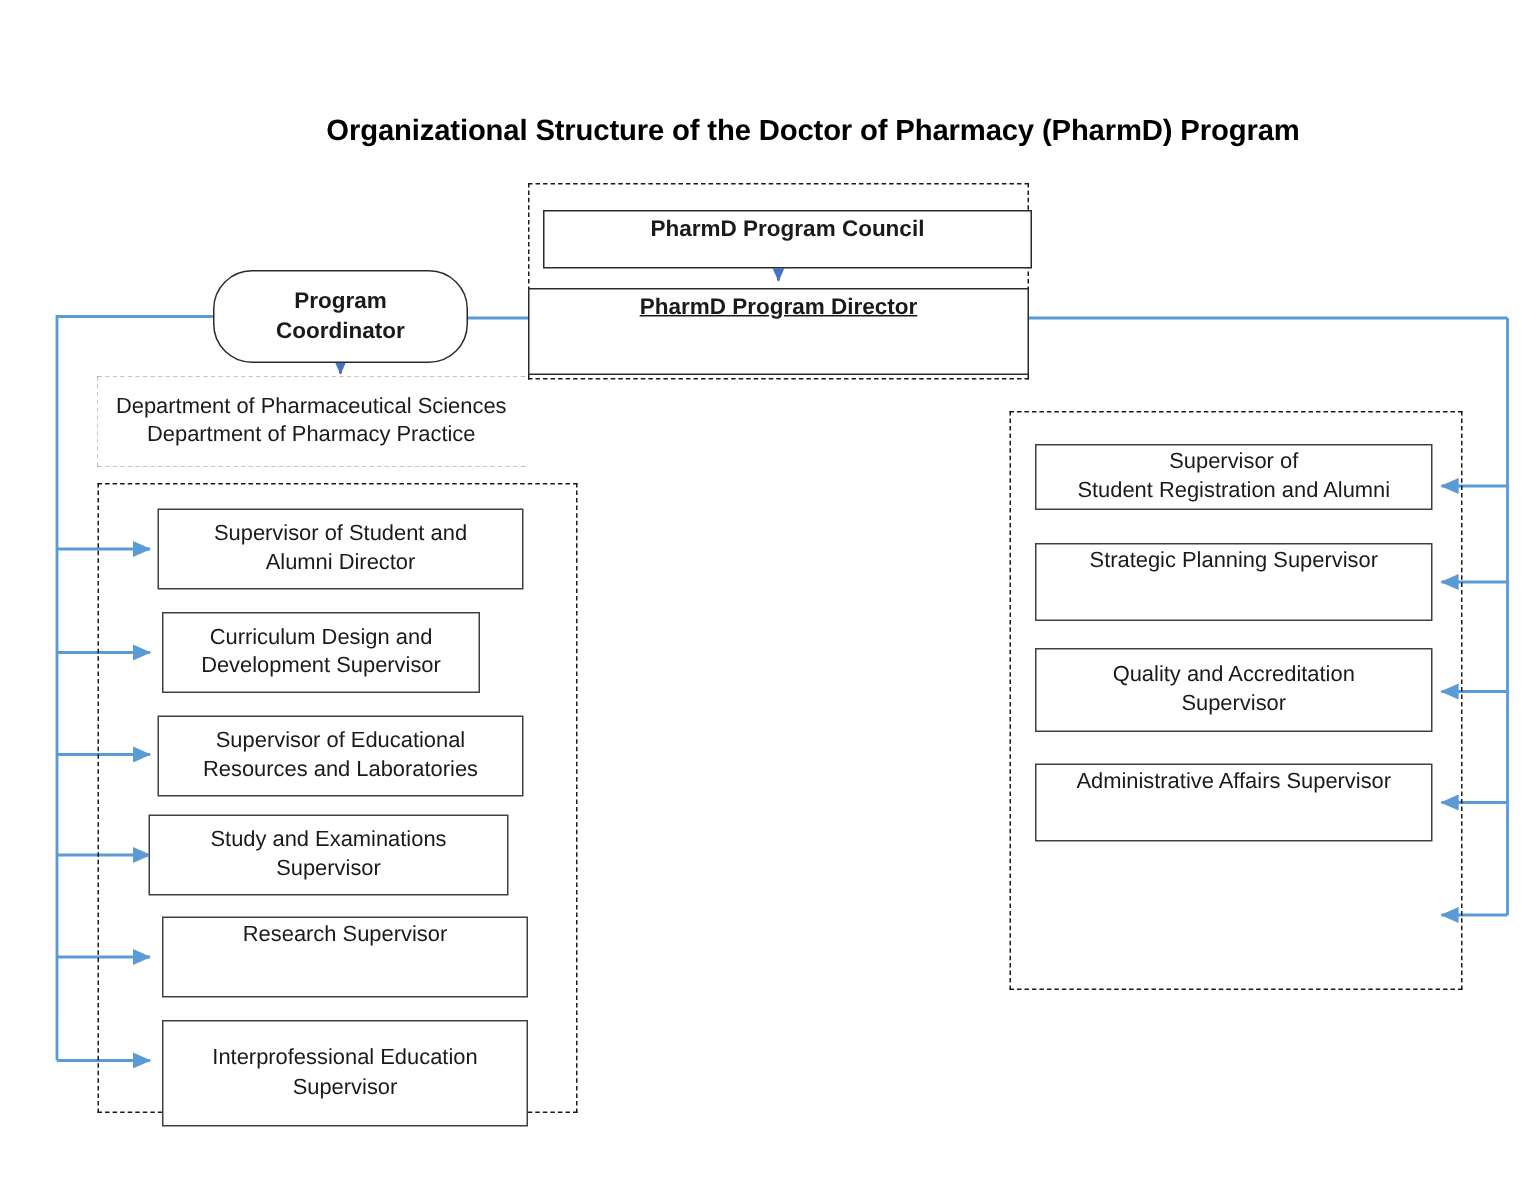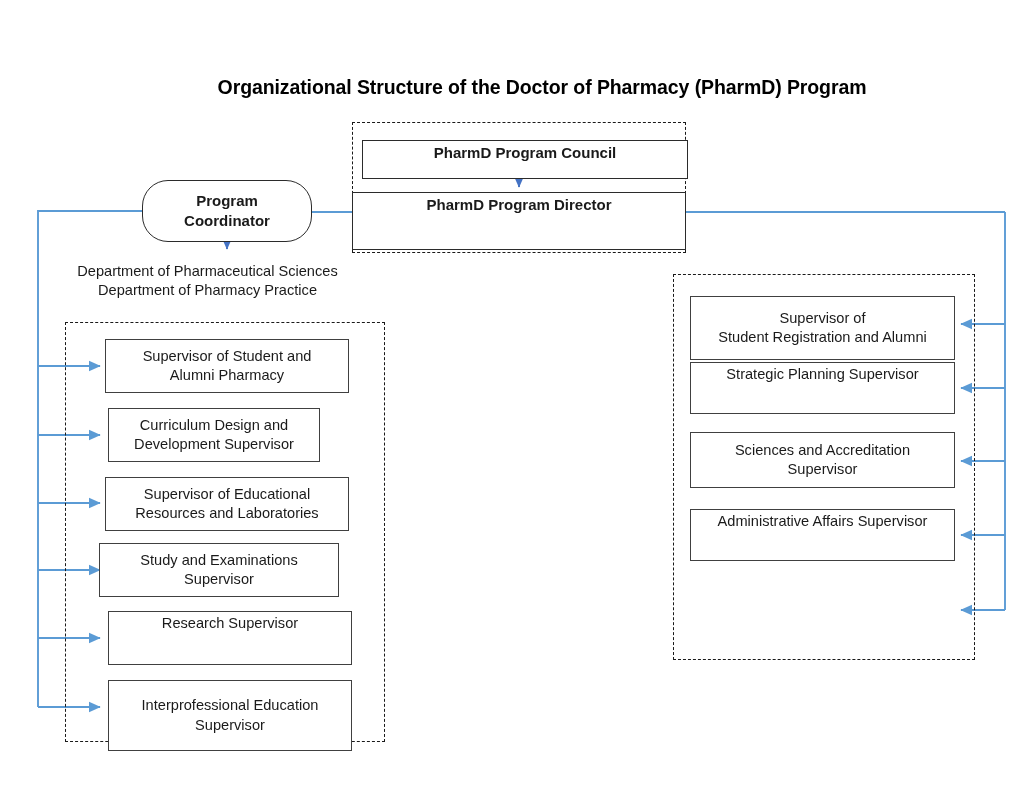--- a/index.html
+++ b/index.html
@@ -120,41 +120,41 @@
       <path d="M227,242 L227,249" marker-end="url(#arrD)"></path>
     </g>
   </svg>
 
   <div class="group dashdot" style="left:352px; top:122px; width:334px; height:131px;"></div>
 
   <div class="node bold" style="left:362px; top:140px; width:326px; height:39px;">
     <span>PharmD Program Council</span>
   </div>
 
-  <div class="node bold" style="left:352px; top:192px; width:334px; height:58px;">
+  <div class="node bold" style="left:352px; top:192px; width:334px; height:58px;text-decoration:underline;">
     <span>PharmD Program Director</span>
   </div>
 
   <div class="node bold" style="left:142px; top:180px; width:170px; height:62px; flex-direction:column;border-radius:26px;">
     <span>Program</span>
     <span>Coordinator</span>
   </div>
 
   <div class="group dashdot" style="left:65px; top:251px; width:285px; height:60px;">
   </div>
   <div class="node plain-label" style="left:65px; top:251px; width:285px; height:60px; flex-direction:column;">
     <span>Department of Pharmaceutical Sciences</span>
     <span>Department of Pharmacy Practice</span>
   </div>
 
   <div class="group dashdot" style="left:65px; top:322px; width:320px; height:420px;"></div>
 
   <div class="node" style="left:105px; top:339px; width:244px; height:54px; flex-direction:column;">
     <span>Supervisor of Student and</span>
-    <span>Alumni Pharmacy</span>
+    <span>Alumni Director</span>
   </div>
 
   <div class="node" style="left:108px; top:408px; width:212px; height:54px; flex-direction:column;">
     <span>Curriculum Design and</span>
     <span>Development Supervisor</span>
   </div>
 
   <div class="node" style="left:105px; top:477px; width:244px; height:54px; flex-direction:column;">
     <span>Supervisor of Educational</span>
     <span>Resources and Laboratories</span>
@@ -169,31 +169,31 @@
     <span>Research Supervisor</span>
   </div>
 
   <div class="node" style="left:108px; top:680px; width:244px; height:71px; flex-direction:column;">
     <span>Interprofessional Education</span>
     <span>Supervisor</span>
   </div>
 
   <div class="group dashdot" style="left:673px; top:274px; width:302px; height:386px;"></div>
 
-  <div class="node" style="left:690px; top:296px; width:265px; height:64px; flex-direction:column;">
+  <div class="node" style="left:690px; top:296px; width:265px; height:44px; flex-direction:column;">
     <span>Supervisor of</span>
     <span>Student Registration and Alumni</span>
   </div>
 
   <div class="node" style="left:690px; top:362px; width:265px; height:52px;">
     <span>Strategic Planning Supervisor</span>
   </div>
 
   <div class="node" style="left:690px; top:432px; width:265px; height:56px; flex-direction:column;">
-    <span>Sciences and Accreditation</span>
+    <span>Quality and Accreditation</span>
     <span>Supervisor</span>
   </div>
 
   <div class="node" style="left:690px; top:509px; width:265px; height:52px;">
     <span>Administrative Affairs Supervisor</span>
   </div>
 
 
 </div>
 

